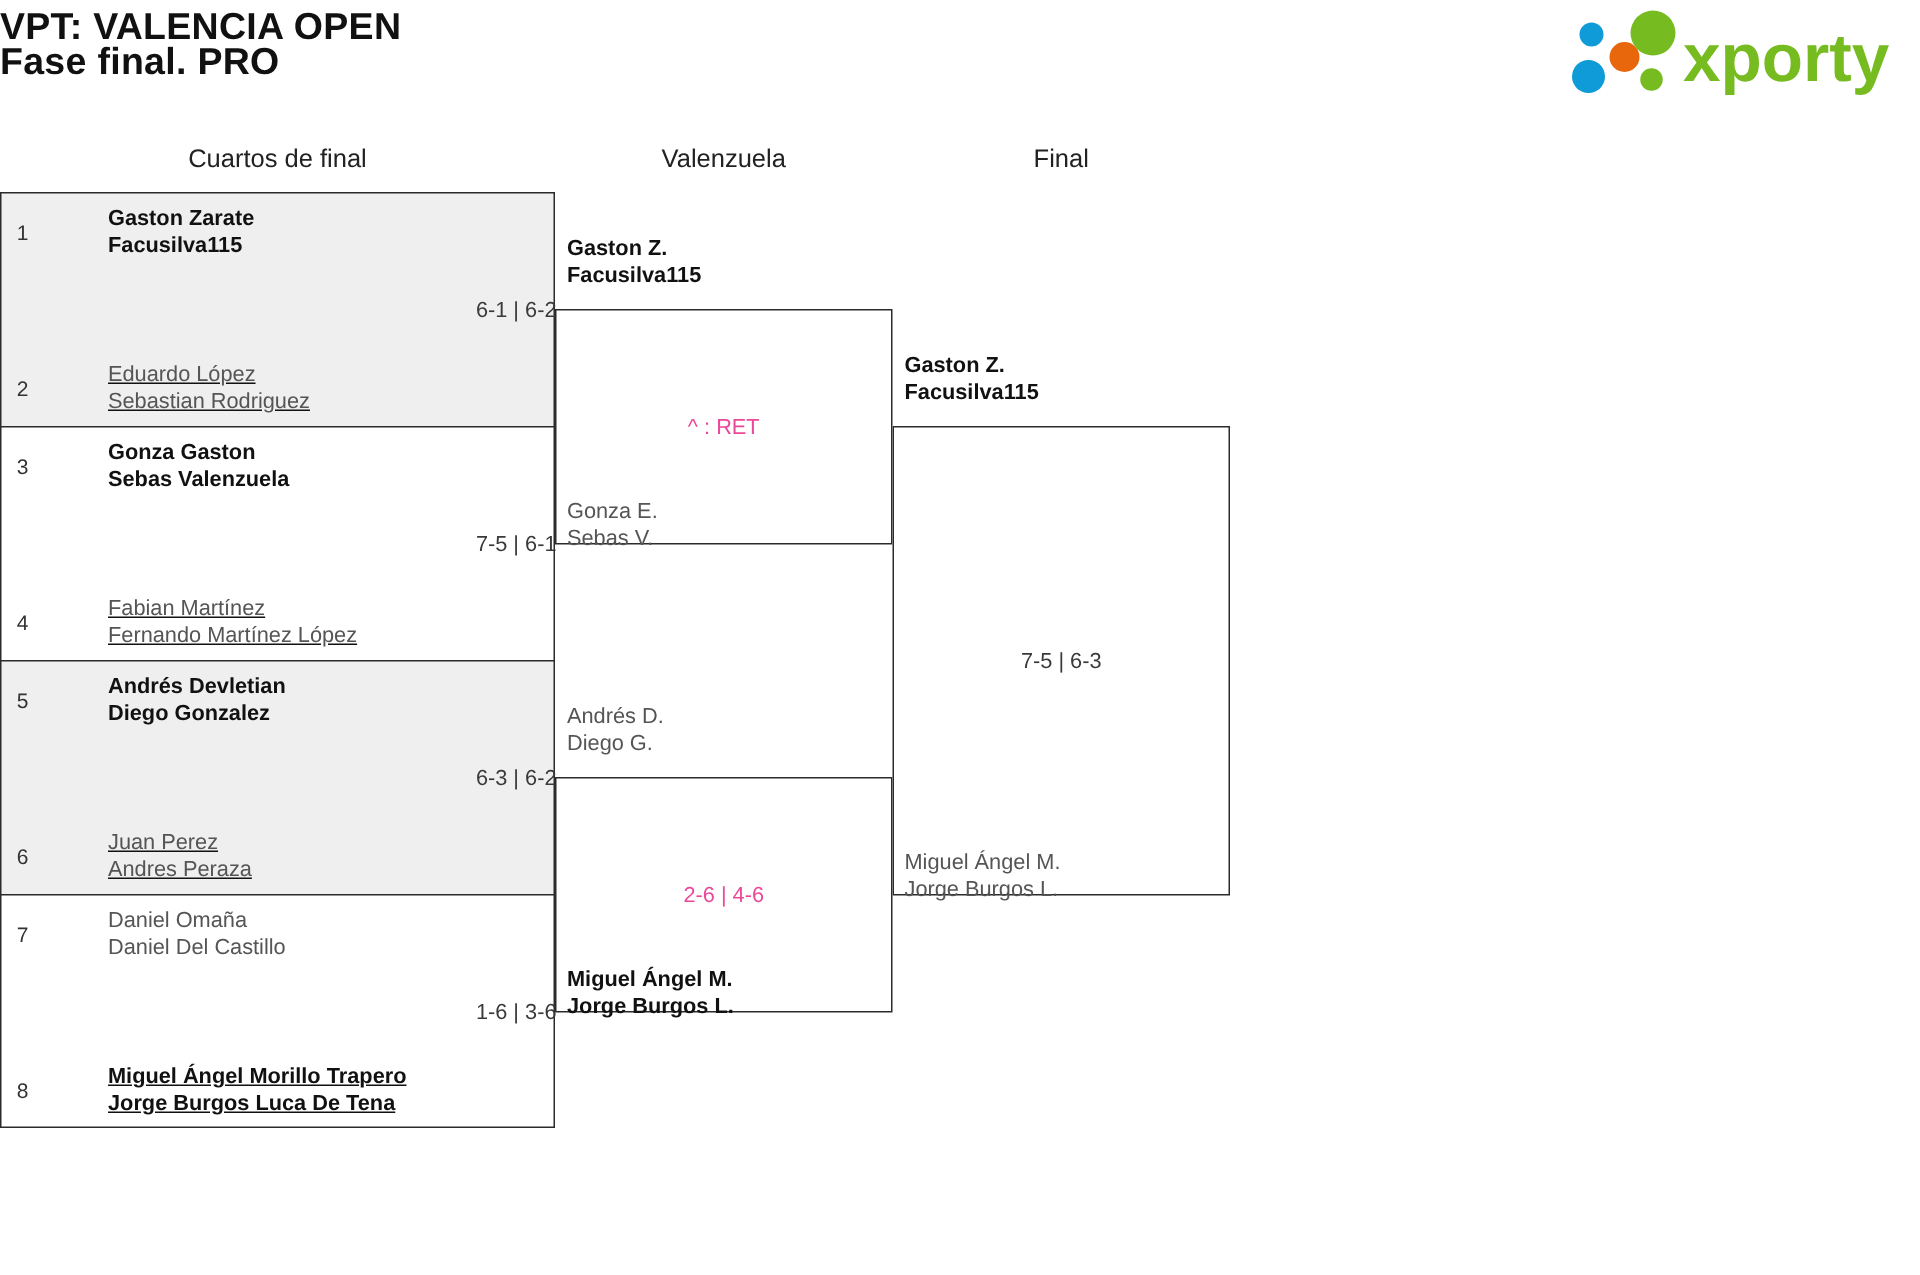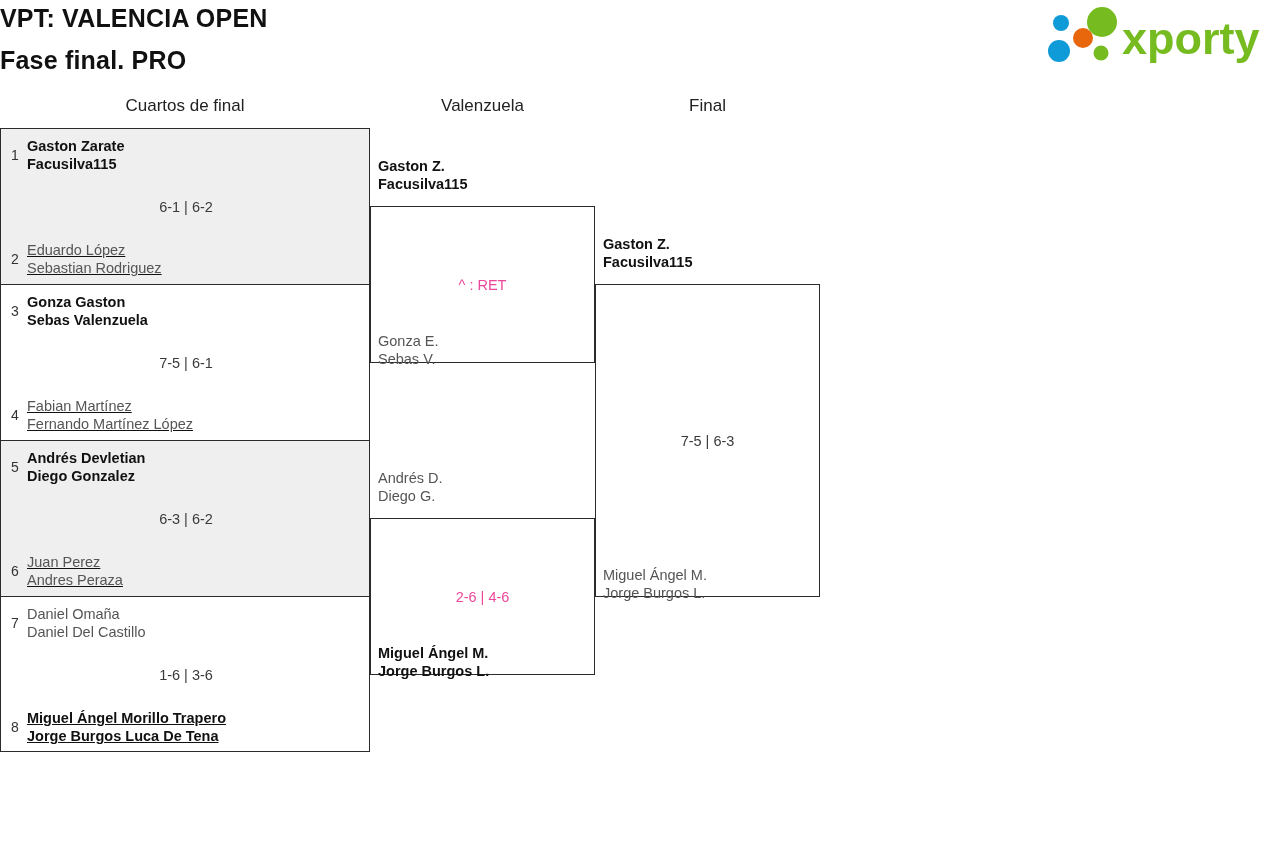--- a/index.html
+++ b/index.html
@@ -12,21 +12,21 @@
   }
 
   
   #page-header { position: absolute; left: 0; top: 0; width: 1280px; height: 88px; text-align: center; }
   #tournament-title {
     position: absolute; left: 0; top: 2px;
     font-size: 25px; font-weight: 700; line-height: 33px;
     letter-spacing: .2px; color: #111;
   }
   #tournament-subtitle {
-    position: absolute; left: 0; top: 44px;
+    position: absolute; left: 0; top: 25px;
     font-size: 25px; font-weight: 700; line-height: 33px;
     letter-spacing: .2px; color: #111;
   }
 
   
   #brand-logo { position: absolute; right: 6px; top: 6px; width: 230px; height: 62px; }
   #brand-logo svg { display: block; }
 
   
   .round-header {
@@ -58,27 +58,27 @@
   }
   .seed.top    { top: 18px; }
   .seed.bottom { top: 122px; }
 
   .pair {
     position: absolute; left: 26px; right: 8px;
     font-size: 14.5px; line-height: 18px;
   }
   .pair.top    { top: 8px; }
   .pair.bottom { top: 112px; text-decoration: underline; }
-  .pair .ln { display: block; white-space: nowrap; }
+  .pair .ln { display: block; white-space: nowrap; margin-left: 45px; }
   .winner .ln { font-weight: 700; color: #111111; }
   .loser  .ln { font-weight: 400; color: #555555; }
 
   .qf-score {
     position: absolute; left: 0; width: 370px; top: 70px;
-    text-align: center; font-size: 14.5px; color: #3a3a3a;
+    text-align: right; font-size: 14.5px; color: #3a3a3a;
   }
 
   
   .sf-box {
     position: absolute; left: 370px; width: 225px; height: 157px;
     border: 1px solid #2b2b2b; background: #ffffff;
   }
   .sf-score {
     position: absolute; left: 0; width: 223px; top: 70px;
     text-align: center; font-size: 14.5px; color: #ec4899;

